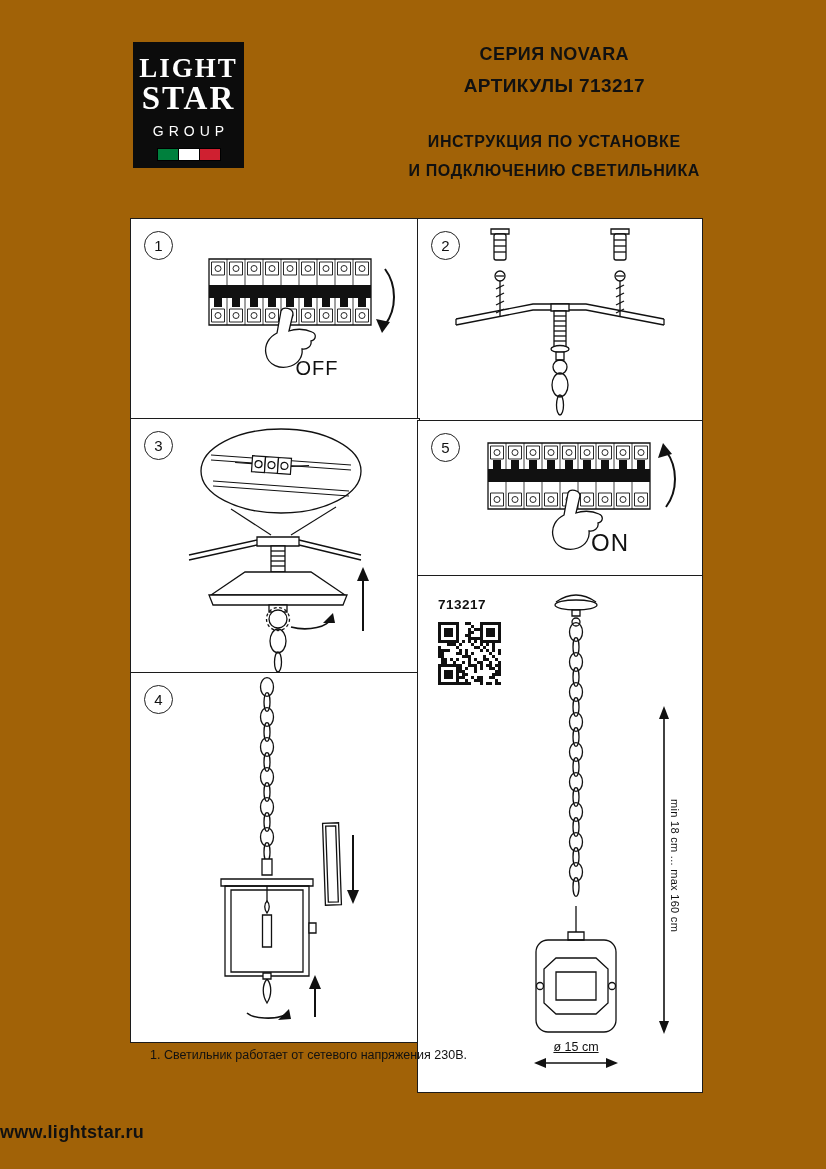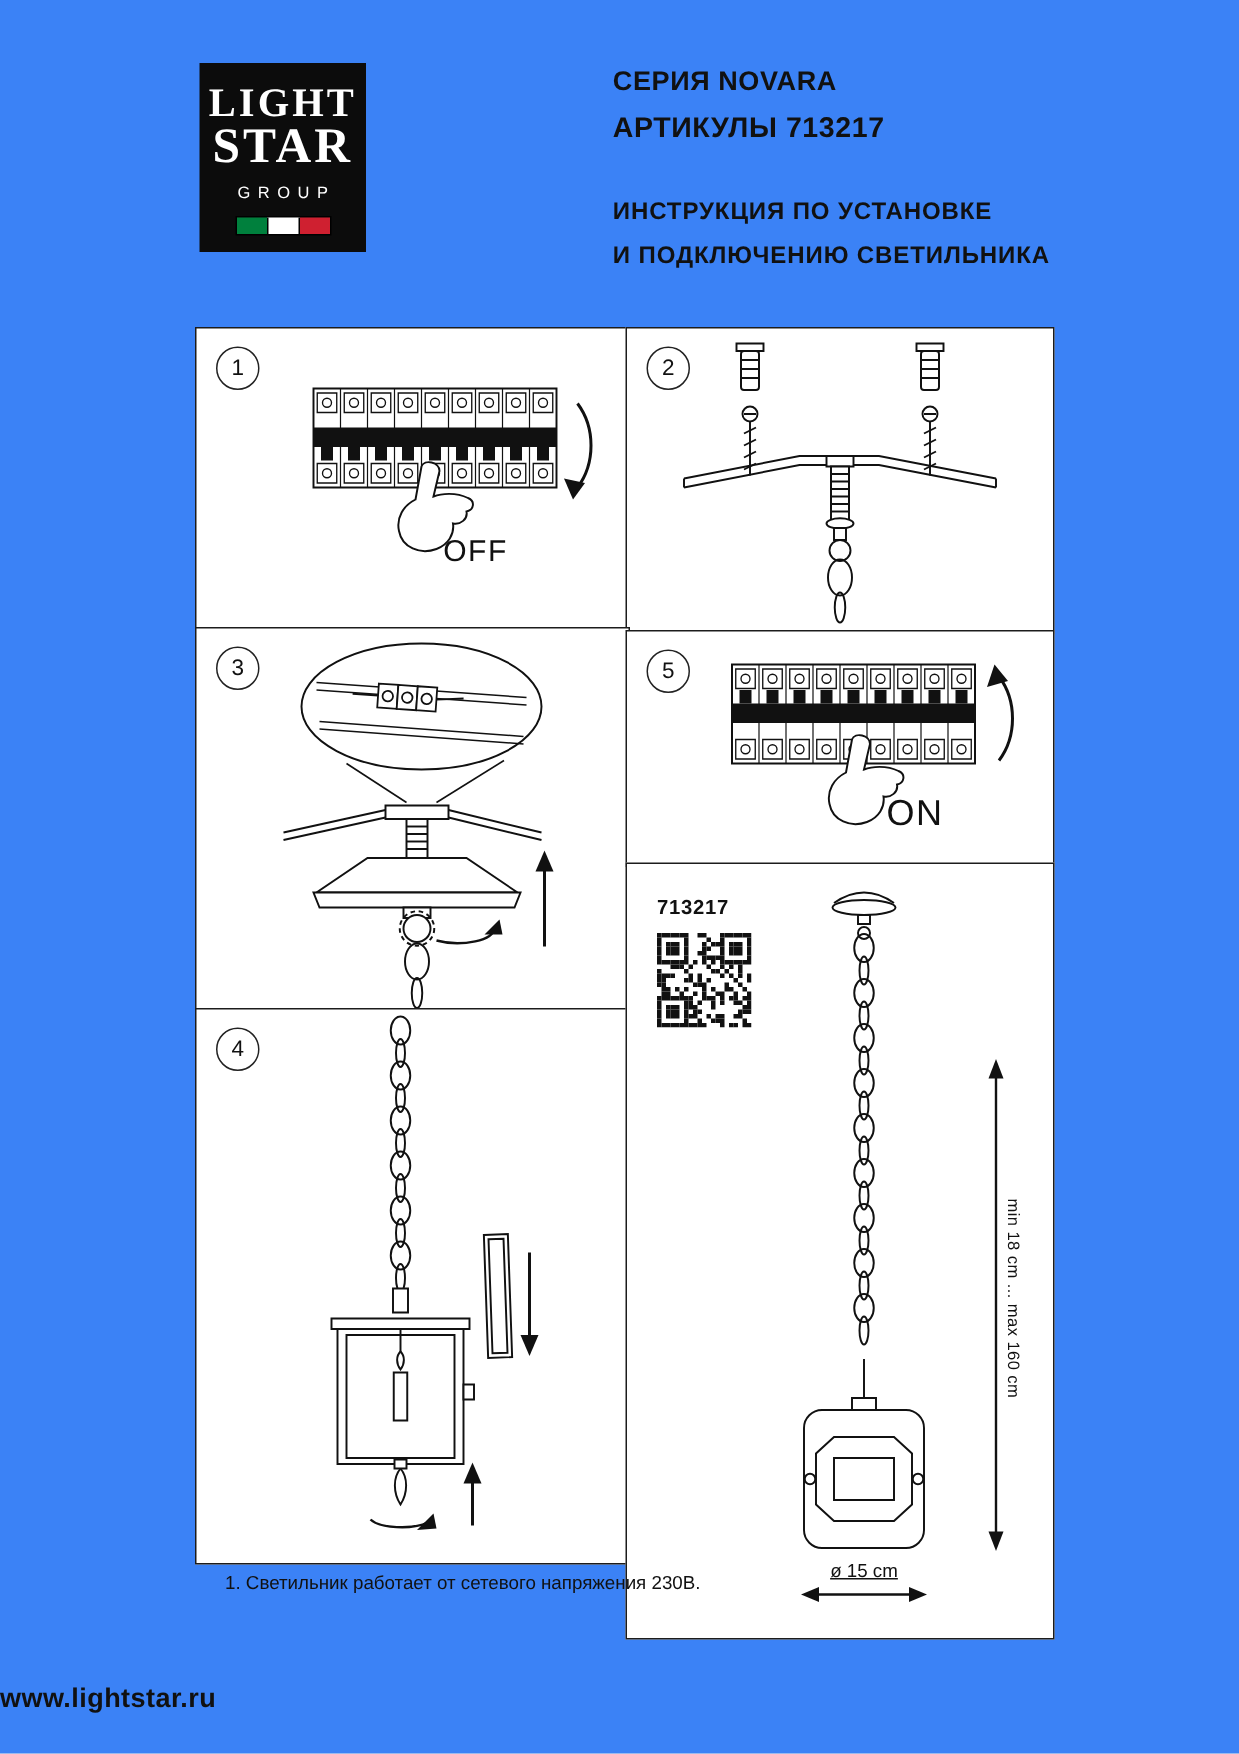--- a/index.html
+++ b/index.html
@@ -1,29 +1,29 @@
 <!DOCTYPE html>
 <html><head>
 <meta charset="utf-8">
 <style>
   html,body{margin:0;padding:0;background:#e8e8e8;}
-  #page{position:relative;width:826px;height:1169px;margin:0 auto;background:#3b82f6;
+  #page{position:relative;width:826px;height:1169px;margin:0 auto;background:#a16207;
         font-family:"Liberation Sans","DejaVu Sans",sans-serif;color:#111;overflow:hidden;}
   .abs{position:absolute;}
   
   #logo{left:133px;top:42px;width:111px;height:126px;background:#0c0c0c;color:#fff;text-align:center;}
   #logo .l1{font-family:"Liberation Serif","DejaVu Serif",serif;font-weight:700;font-size:27px;letter-spacing:2px;margin-top:13px;line-height:1;}
   #logo .l2{font-family:"Liberation Serif","DejaVu Serif",serif;font-weight:700;font-size:33px;letter-spacing:2px;line-height:1.02;}
-  #logo .l3{font-size:11px;letter-spacing:5px;margin-top:7px;text-indent:5px;}
+  #logo .l3{font-size:14px;letter-spacing:5px;margin-top:7px;text-indent:5px;}
   #flag{width:62px;height:11px;margin:9px auto 0;border:1px solid #000;display:flex;}
   #flag .g{flex:1;background:#00803d;}
   #flag .w{flex:1;background:#ffffff;border-left:1px solid #000;border-right:1px solid #000;}
   #flag .r{flex:1;background:#cf2030;}
   
-  #hdr{right:126px;top:44px;text-align:left;}
+  #hdr{right:126px;top:44px;text-align:center;}
   #hdr .series{font-size:18px;font-weight:700;letter-spacing:.4px;}
   #hdr .article{font-size:19px;font-weight:700;letter-spacing:.4px;margin-top:10px;}
   #hdr .title{font-size:16px;font-weight:700;letter-spacing:.6px;margin-top:30px;line-height:29px;}
   
   .panel{position:absolute;border:1px solid #1c1c1c;background:#fff;}
   #p1{left:130px;top:218px;width:288px;height:201px;}
   #p2{left:417px;top:218px;width:284px;height:203px;}
   #p3{left:130px;top:418px;width:288px;height:255px;}
   #p5{left:417px;top:420px;width:284px;height:156px;}
   #p4{left:130px;top:672px;width:288px;height:369px;}

